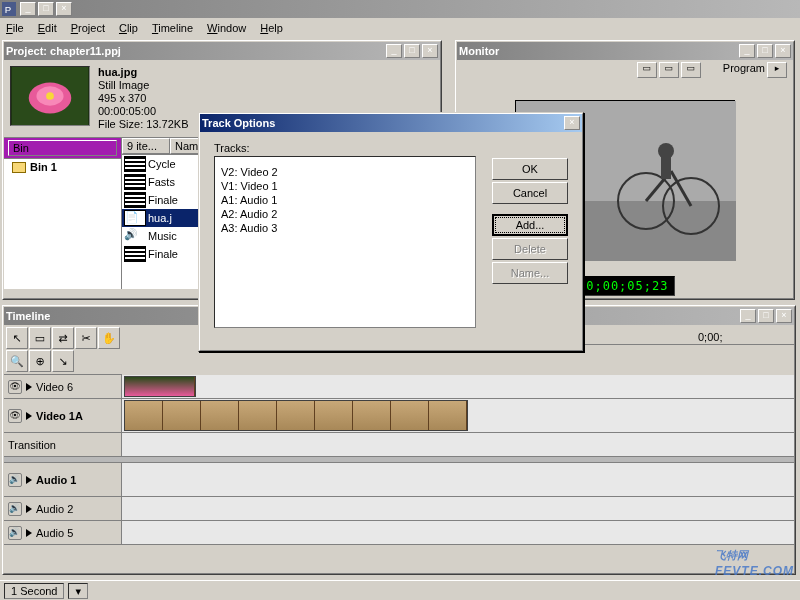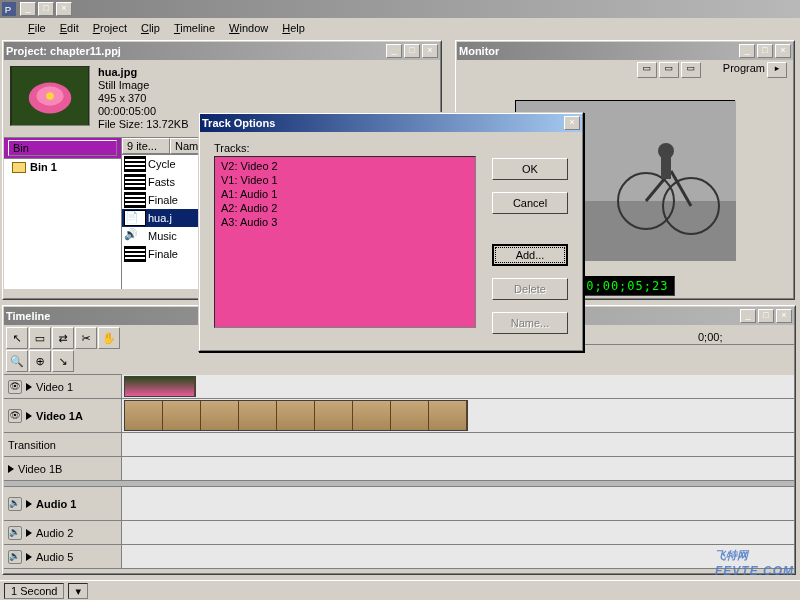--- a/index.html
+++ b/index.html
@@ -5,21 +5,21 @@
 * { box-sizing: border-box; margin: 0; padding: 0; font-family: Tahoma, Arial, sans-serif; font-size: 11px; }
 body { background: #d4d0c8; width: 800px; height: 600px; overflow: hidden; position: relative; }
 
 .titlebar { background: linear-gradient(to right, #0a246a, #a6caf0); color: #fff; height: 18px; display: flex; align-items: center; padding: 0 2px; }
 .titlebar.inactive { background: linear-gradient(to right, #808080, #b8b8b8); }
 .titlebar .icon { width: 14px; height: 14px; margin-right: 4px; }
 .titlebar .title { flex: 1; font-weight: bold; }
 .titlebar .winbtns { display: flex; gap: 2px; }
 .winbtn { width: 16px; height: 14px; background: #d4d0c8; border: 1px solid; border-color: #fff #808080 #808080 #fff; font-size: 9px; text-align: center; line-height: 11px; cursor: pointer; font-family: Marlett, Arial; }
 
-.menubar { background: #d4d0c8; height: 19px; display: flex; align-items: center; padding: 0 22px; gap: 2px; }
+.menubar { background: #d4d0c8; height: 19px; display: flex; align-items: center; padding: 0 0; gap: 2px; }
 .menubar span { padding: 2px 6px; text-decoration: underline; text-decoration-color: transparent; cursor: pointer; }
 .menubar span::first-letter { text-decoration: underline; }
 
 .panel { position: absolute; background: #d4d0c8; border: 1px solid; border-color: #fff #404040 #404040 #fff; }
 .panel-inner { border: 1px solid; border-color: #d4d0c8 #808080 #808080 #d4d0c8; height: 100%; }
 
 .project-panel { left: 2px; top: 40px; width: 440px; height: 260px; }
 .thumb-row { display: flex; padding: 6px; gap: 8px; }
 .thumb { width: 80px; height: 60px; border: 1px inset #808080; background: #000; }
 .thumb svg { width: 100%; height: 100%; }
@@ -63,23 +63,23 @@
 .clip-frame { width: 38px; height: 100%; background: linear-gradient(#c8a878, #a88858); border-right: 1px solid #604020; }
 
 .statusbar { position: absolute; bottom: 0; left: 0; right: 0; height: 20px; background: #d4d0c8; border-top: 1px solid #fff; display: flex; align-items: center; padding: 0 4px; gap: 4px; }
 .status-seg { border: 1px inset #808080; padding: 1px 6px; height: 16px; text-align: right; }
 
 
 .dialog { position: absolute; left: 198px; top: 112px; width: 386px; height: 240px; background: #d4d0c8; border: 1px solid; border-color: #d4d0c8 #000 #000 #d4d0c8; box-shadow: 1px 1px 0 #000; z-index: 100; }
 .dialog-inner { border: 1px solid; border-color: #fff #808080 #808080 #fff; height: 100%; display: flex; flex-direction: column; }
 .dlg-body { flex: 1; padding: 10px 14px; display: flex; gap: 16px; }
 .dlg-list-wrap { flex: 1; }
-.dlg-list { background: #ec4899; border: 1px inset #808080; height: 172px; padding: 2px 6px; margin-top: 2px; }
+.dlg-list { background: #ffffff; border: 1px inset #808080; height: 172px; padding: 8px 6px; margin-top: 2px; }
 .dlg-list div { padding: 1px 0; }
-.dlg-btns { display: flex; flex-direction: column; gap: 12px; padding-top: 16px; }
+.dlg-btns { display: flex; flex-direction: column; gap: 2px; padding-top: 16px; }
 .btn { width: 76px; height: 22px; background: #d4d0c8; border: 1px solid; border-color: #fff #404040 #404040 #fff; cursor: pointer; text-align: center; line-height: 20px; }
 .btn.default { border: 2px solid #000; line-height: 18px; }
 .btn.focus { outline: 1px dotted #000; outline-offset: -4px; }
 .btn.disabled { color: #808080; text-shadow: 1px 1px #fff; }
 
 .watermark { position: absolute; right: 6px; bottom: 22px; color: #4a7ac8; font-size: 18px; font-weight: bold; font-style: italic; opacity: 0.85; pointer-events: none; }
 .watermark small { display: block; font-size: 12px; letter-spacing: 1px; }
 </style>
 </head>
 <body>
@@ -244,21 +244,21 @@
         <span style="left:4px">0;00</span>
         <span style="left:458px">0;00;</span>
 
       </div>
     </div>
     <div id="tracks">
         <div class="tl-track">
           <div class="tl-track-head">
             <span class="eye">👁</span>
             <span class="tri"></span>
-            <span>Video 1</span>
+            <span>Video 6</span>
           </div>
           <div class="tl-track-body">
             <div class="clip-strip" style="left: 2px;">
               <div class="clip-frame" style="width: 70px; background: linear-gradient(rgb(42, 74, 26), rgb(232, 90, 154));"></div>
             </div>
           </div>
         </div>
         <div class="tl-track tall">
           <div class="tl-track-head">
             <span class="eye">👁</span>
@@ -275,27 +275,20 @@
               <div class="clip-frame"></div>
               <div class="clip-frame"></div>
               <div class="clip-frame"></div>
               <div class="clip-frame"></div>
             </div>
           </div>
         </div>
         <div class="tl-track">
           <div class="tl-track-head">
             <span>Transition</span>
-          </div>
-          <div class="tl-track-body"></div>
-        </div>
-        <div class="tl-track">
-          <div class="tl-track-head">
-            <span class="tri"></span>
-            <span>Video 1B</span>
           </div>
           <div class="tl-track-body"></div>
         </div>
         <div style="height: 6px; background: rgb(184, 184, 184); border-bottom: 1px solid rgb(128, 128, 128);"></div>
         <div class="tl-track tall">
           <div class="tl-track-head">
             <span class="eye">🔊</span>
             <span class="tri"></span>
             <span style="font-weight: bold;">Audio 1</span>
           </div>

